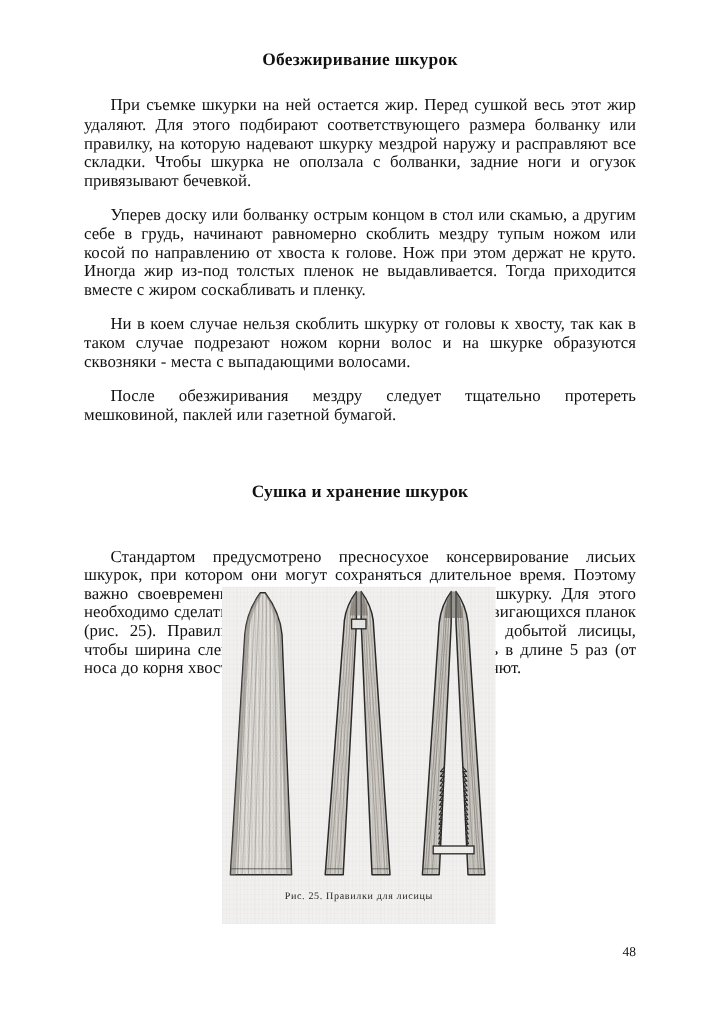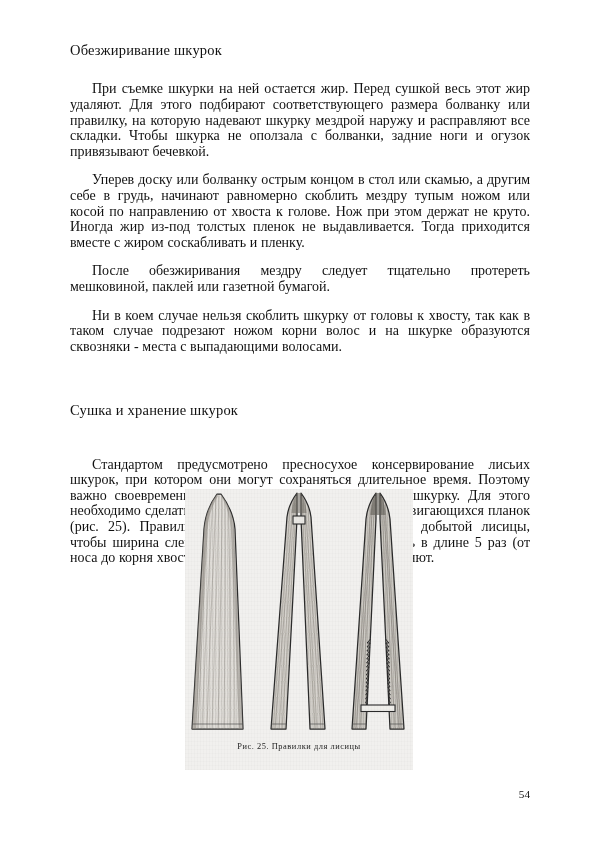--- a/index.html
+++ b/index.html
@@ -23,21 +23,22 @@
     background: #ffffff;
   }
   .content {
     position: absolute;
     left: 70px;
     top: 42px;
     width: 460px;
   }
   h1.section-heading {
     font-size: 14.5px;
-    font-weight: normal;
+    font-weight: bold;
+    text-align: center;
     margin: 0;
     padding: 0;
     letter-spacing: 0.2px;
     line-height: 1.2;
   }
   .heading-block-1 { margin-bottom: 22px; }
   .heading-block-2 { margin-top: 48px; margin-bottom: 37px; }
 
   p.body-par {
     font-size: 14px;
@@ -111,22 +112,22 @@
 <div class="page">
 
   <div class="content">
 
     <div class="heading-block-1">
       <h1 class="section-heading">Обезжиривание шкурок</h1>
     </div>
 
     <p class="body-par">При съемке шкурки на ней остается жир. Перед сушкой весь этот жир удаляют. Для этого подбирают соответствующего размера болванку или правилку, на которую надевают шкурку мездрой наружу и расправляют все складки. Чтобы шкурка не оползала с болванки, задние ноги и огузок привязывают бечевкой.</p>
     <p class="body-par">Уперев доску или болванку острым концом в стол или скамью, а другим себе в грудь, начинают равномерно скоблить мездру тупым ножом или косой по направлению от хвоста к голове. Нож при этом держат не круто. Иногда жир из-под толстых пленок не выдавливается. Тогда приходится вместе с жиром соскабливать и пленку.</p>
+    <p class="body-par">Ни в коем случае нельзя скоблить шкурку от головы к хвосту, так как в таком случае подрезают ножом корни волос и на шкурке образуются сквозняки - места с выпадающими волосами.</p>
     <p class="body-par">После обезжиривания мездру следует тщательно протереть мешковиной, паклей или газетной бумагой.</p>
-    <p class="body-par">Ни в коем случае нельзя скоблить шкурку от головы к хвосту, так как в таком случае подрезают ножом корни волос и на шкурке образуются сквозняки - места с выпадающими волосами.</p>
 
     <div class="heading-block-2">
       <h1 class="section-heading">Сушка и хранение шкурок</h1>
     </div>
 
     <p class="body-par">Стандартом предусмотрено пресносухое консервирование лисьих шкурок, при котором они могут сохраняться длительное время. Поэтому важно своевременно, быстро и правильно высушить шкурку. Для этого необходимо сделать правилку из доски или из двух раздвигающихся планок (рис. 25). Правилка должна соответствовать размеру добытой лисицы, чтобы ширина слегка растянутой шкурки укладывалась в длине 5 раз (от носа до корня хвоста). Грани правилки по бокам закругляют.</p>
 
   </div>
 
   <div class="figure-wrap">
@@ -249,15 +250,15 @@
 
           <path d="M167 235 L181 235" stroke="#4a4a4a" stroke-width="0.8" fill="none" opacity="0.85"></path>
           <path d="M205 235 L219 235" stroke="#4a4a4a" stroke-width="0.8" fill="none" opacity="0.85"></path>
         </g>
       </svg>
 
       <div class="fig-caption">Рис. 25. Правилки для лисицы</div>
     </div>
   </div>
 
-  <div class="page-number">54</div>
+  <div class="page-number">48</div>
 
 </div>
 
 </body></html>

